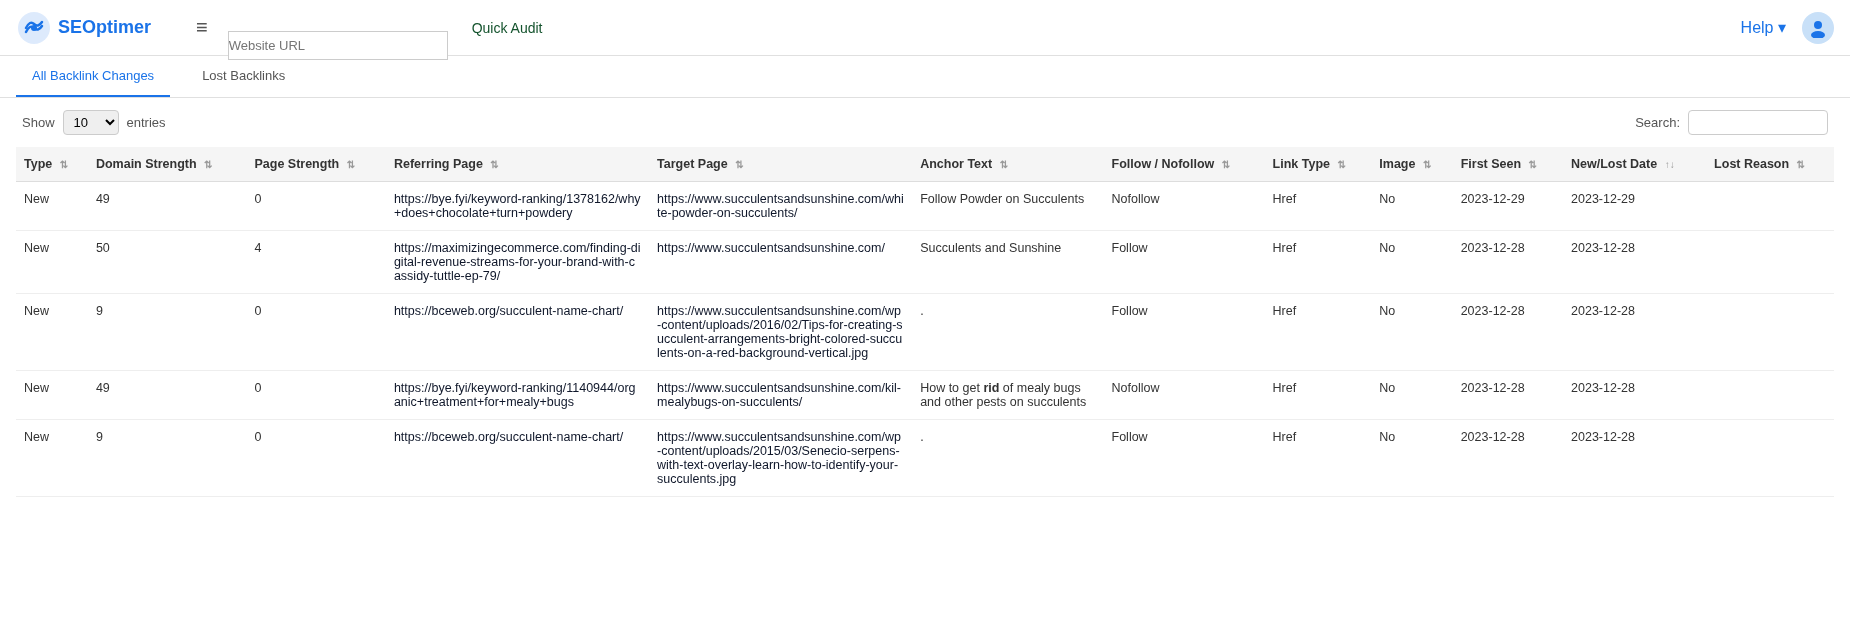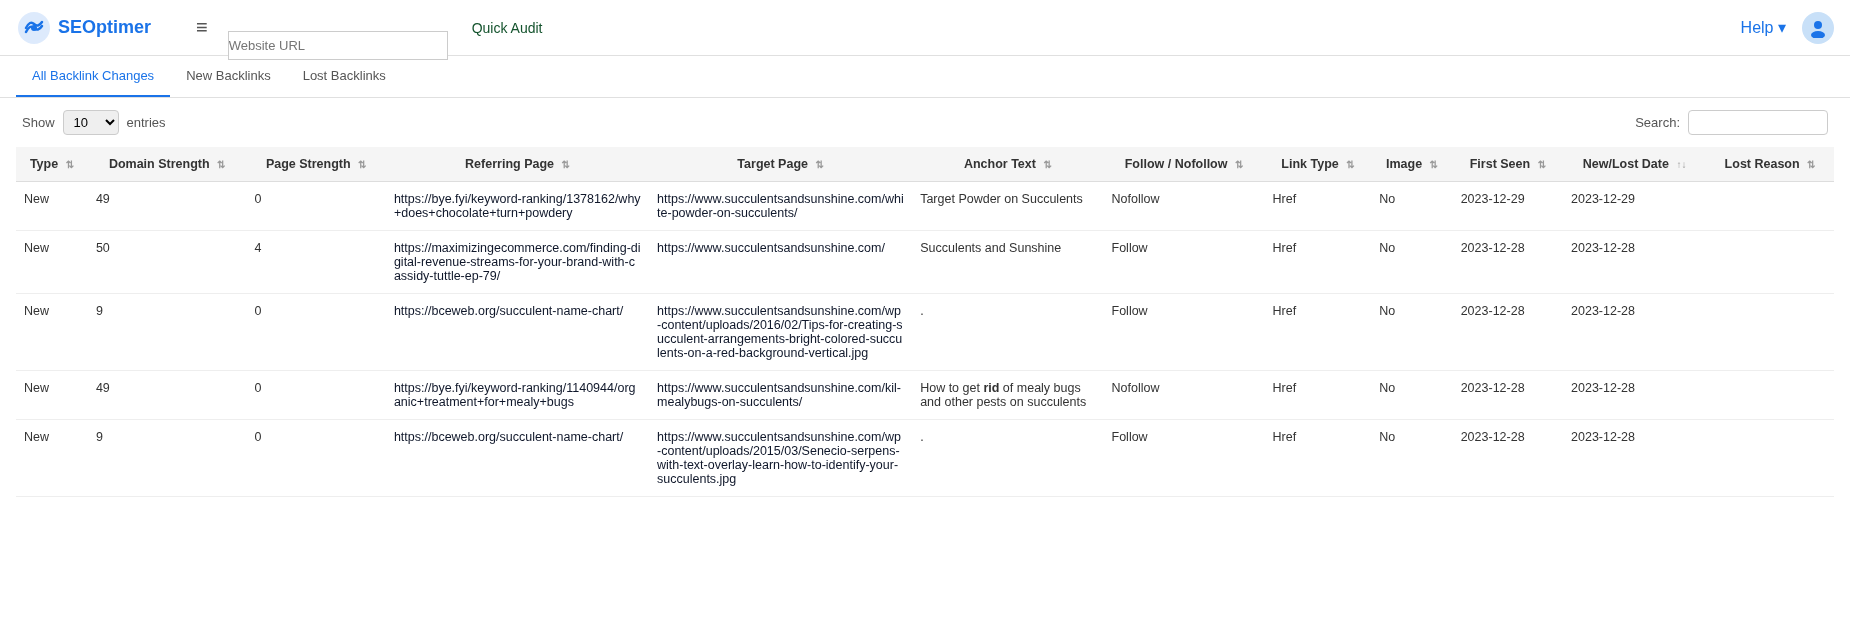--- a/index.html
+++ b/index.html
@@ -77,21 +77,21 @@
       color: #1a73e8;
       font-size: 16px;
       cursor: pointer;
     }
 
     
     .tabs {
       display: flex;
       padding: 0 16px;
       border-bottom: 1px solid #e0e0e0;
-      gap: 0;
+      gap: 16px;
     }
     .tab {
       padding: 12px 16px;
       font-size: 13px;
       cursor: pointer;
       border-bottom: 2px solid transparent;
       color: #555;
       white-space: nowrap;
     }
     .tab.active {
@@ -143,21 +143,21 @@
     table {
       width: 100%;
       border-collapse: collapse;
       font-size: 12.5px;
     }
     thead tr {
       background: #f5f5f5;
     }
     th {
       padding: 10px 8px;
-      text-align: center;
+      text-align: left;
       font-weight: 600;
       color: #333;
       border-bottom: 1px solid #ddd;
       white-space: nowrap;
       cursor: pointer;
       user-select: none;
     }
     th .sort-icon {
       color: #999;
       font-size: 10px;
@@ -210,21 +210,20 @@
       <svg width="20" height="20" viewBox="0 0 20 20">
         <circle cx="10" cy="7" r="4" fill="#1a73e8"></circle>
         <ellipse cx="10" cy="17" rx="7" ry="4" fill="#1a73e8"></ellipse>
       </svg>
     </div>
   </div>
 </div>
 
 <div class="tabs">
   <div class="tab active">All Backlink Changes</div>
-  <div class="tab">New Backlinks</div>
   <div class="tab">Lost Backlinks</div>
 </div>
 
 <div class="controls">
   <div class="show-entries">
     <span>Show</span>
     <select class="entries-select">
       <option>10</option>
       <option>25</option>
       <option>50</option>
@@ -256,21 +255,21 @@
         <th class="col-reason">Lost Reason <span class="sort-icon">⇅</span></th>
       </tr>
     </thead>
     <tbody id="table-body">
     <tr>
           <td>New</td>
           <td>49</td>
           <td>0</td>
           <td><a href="#">https://bye.fyi/keyword-ranking/1378162/why+does+chocolate+turn+powdery</a></td>
           <td><a href="#">https://www.succulentsandsunshine.com/white-powder-on-succulents/</a></td>
-          <td>Target Powder on Succulents</td>
+          <td>Follow Powder on Succulents</td>
           <td>Nofollow</td>
           <td>Href</td>
           <td>No</td>
           <td>2023-12-29</td>
           <td>2023-12-29</td>
           <td></td>
         </tr>
         <tr>
           <td>New</td>
           <td>50</td>

